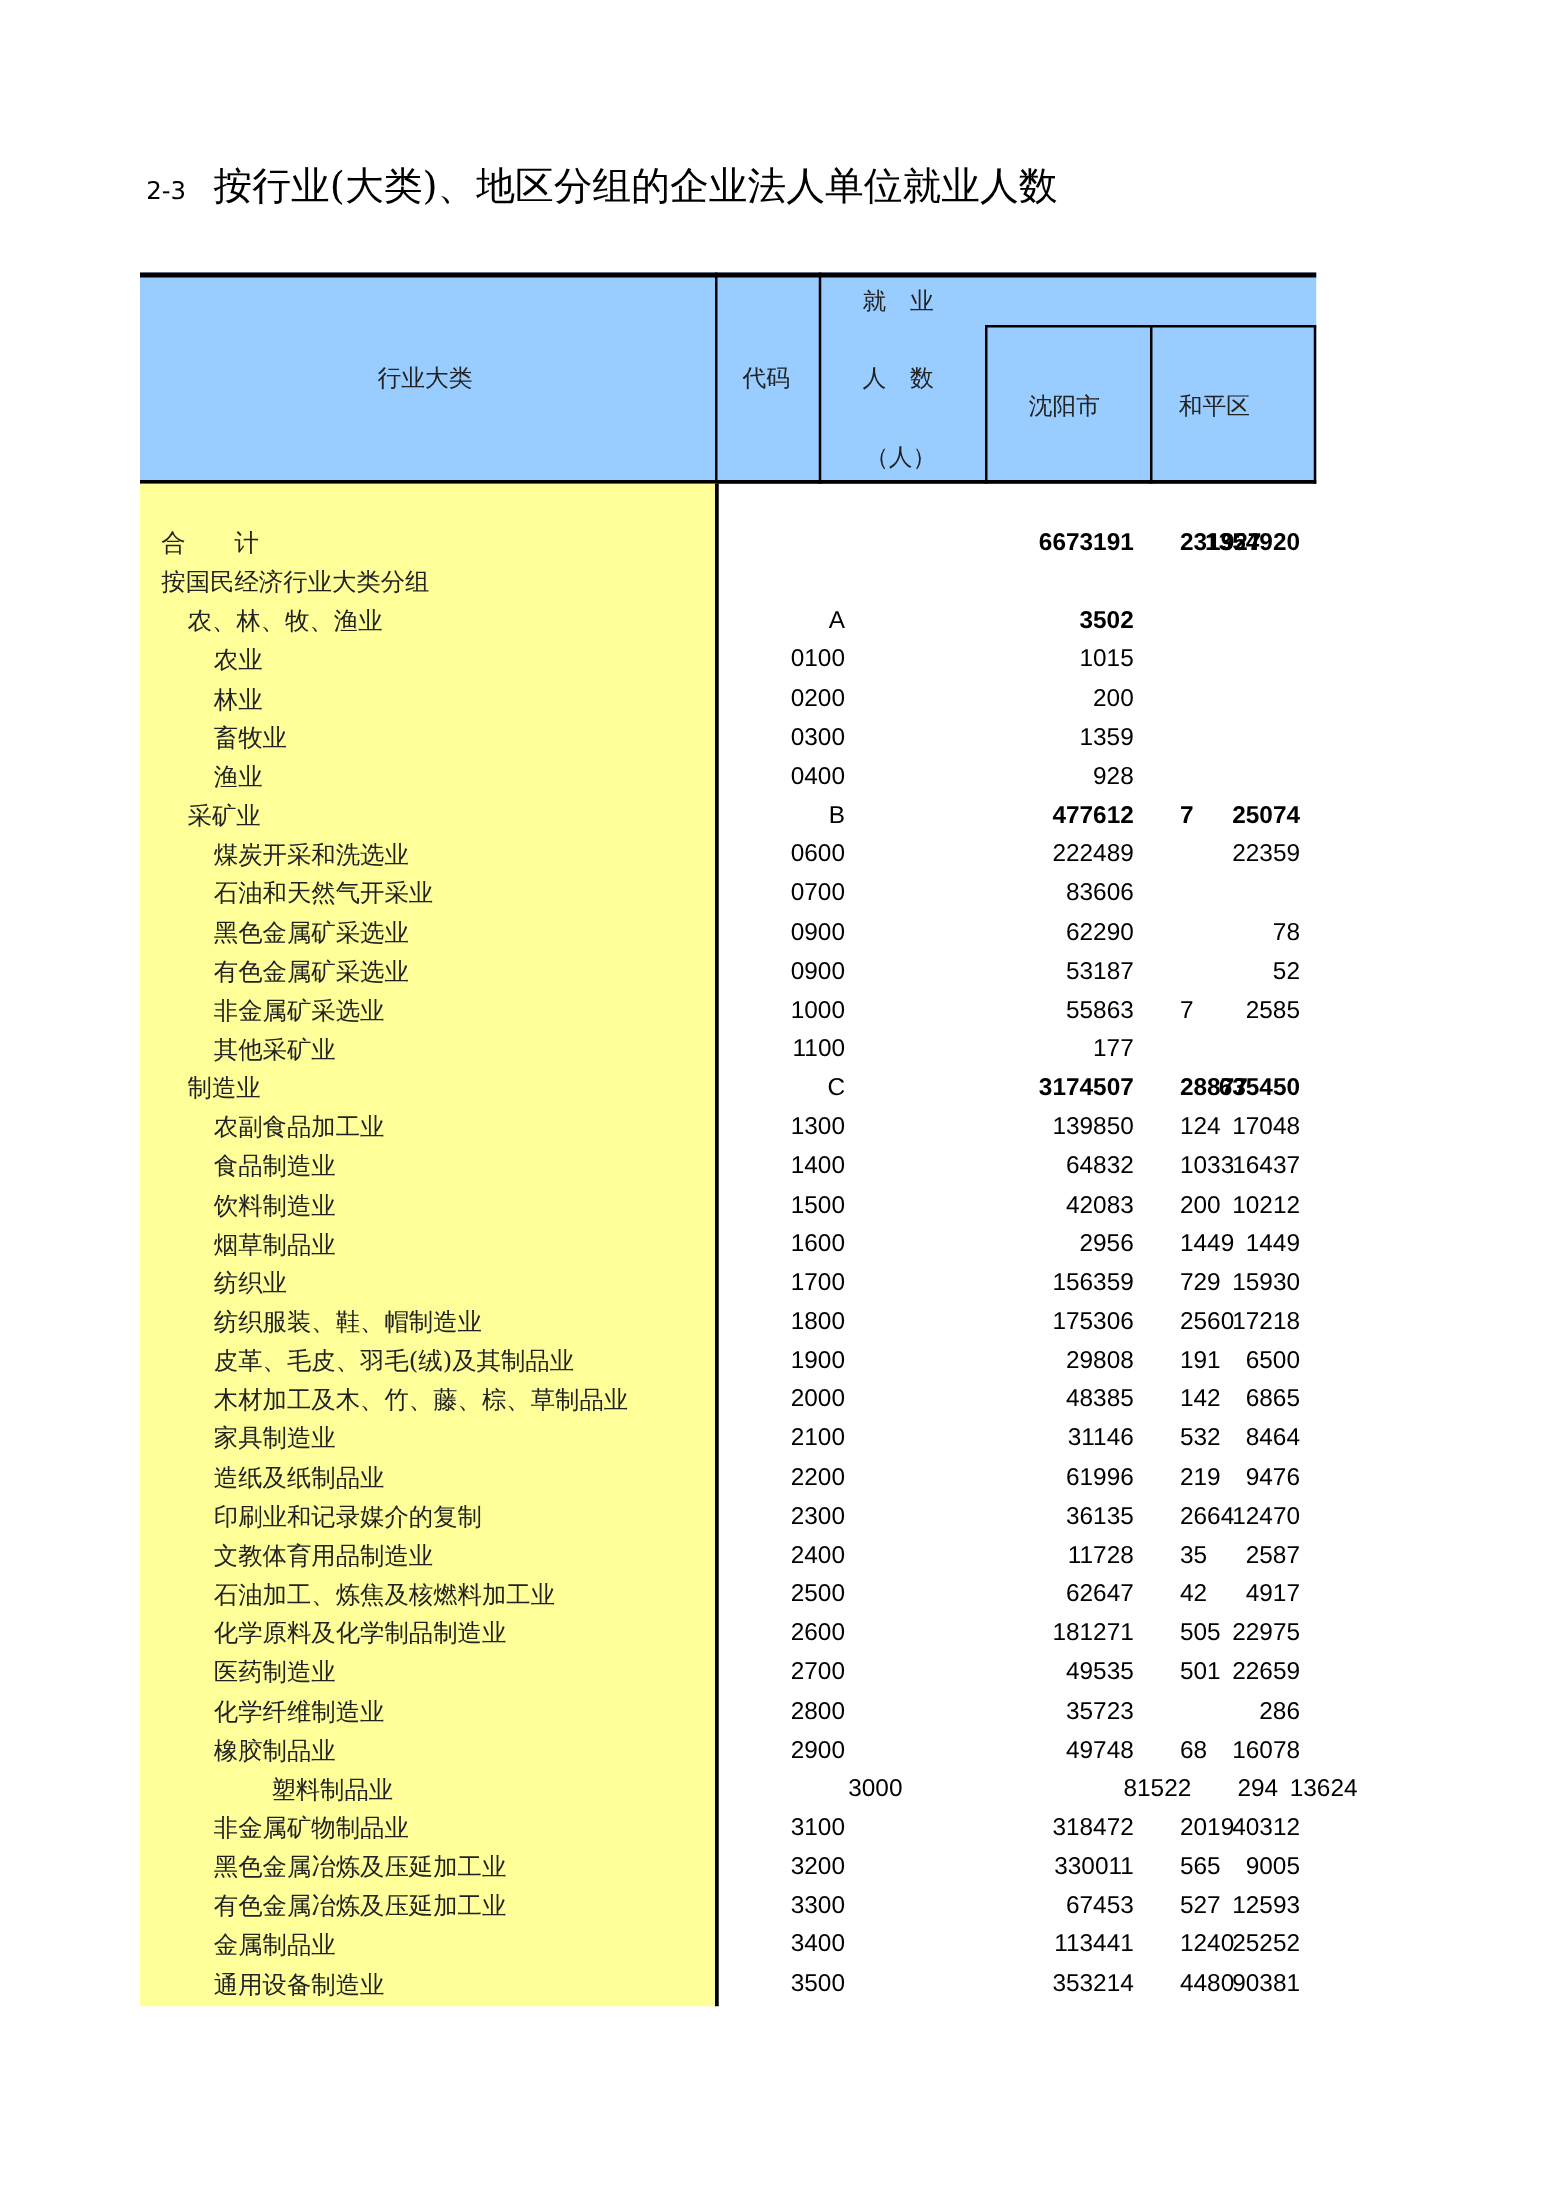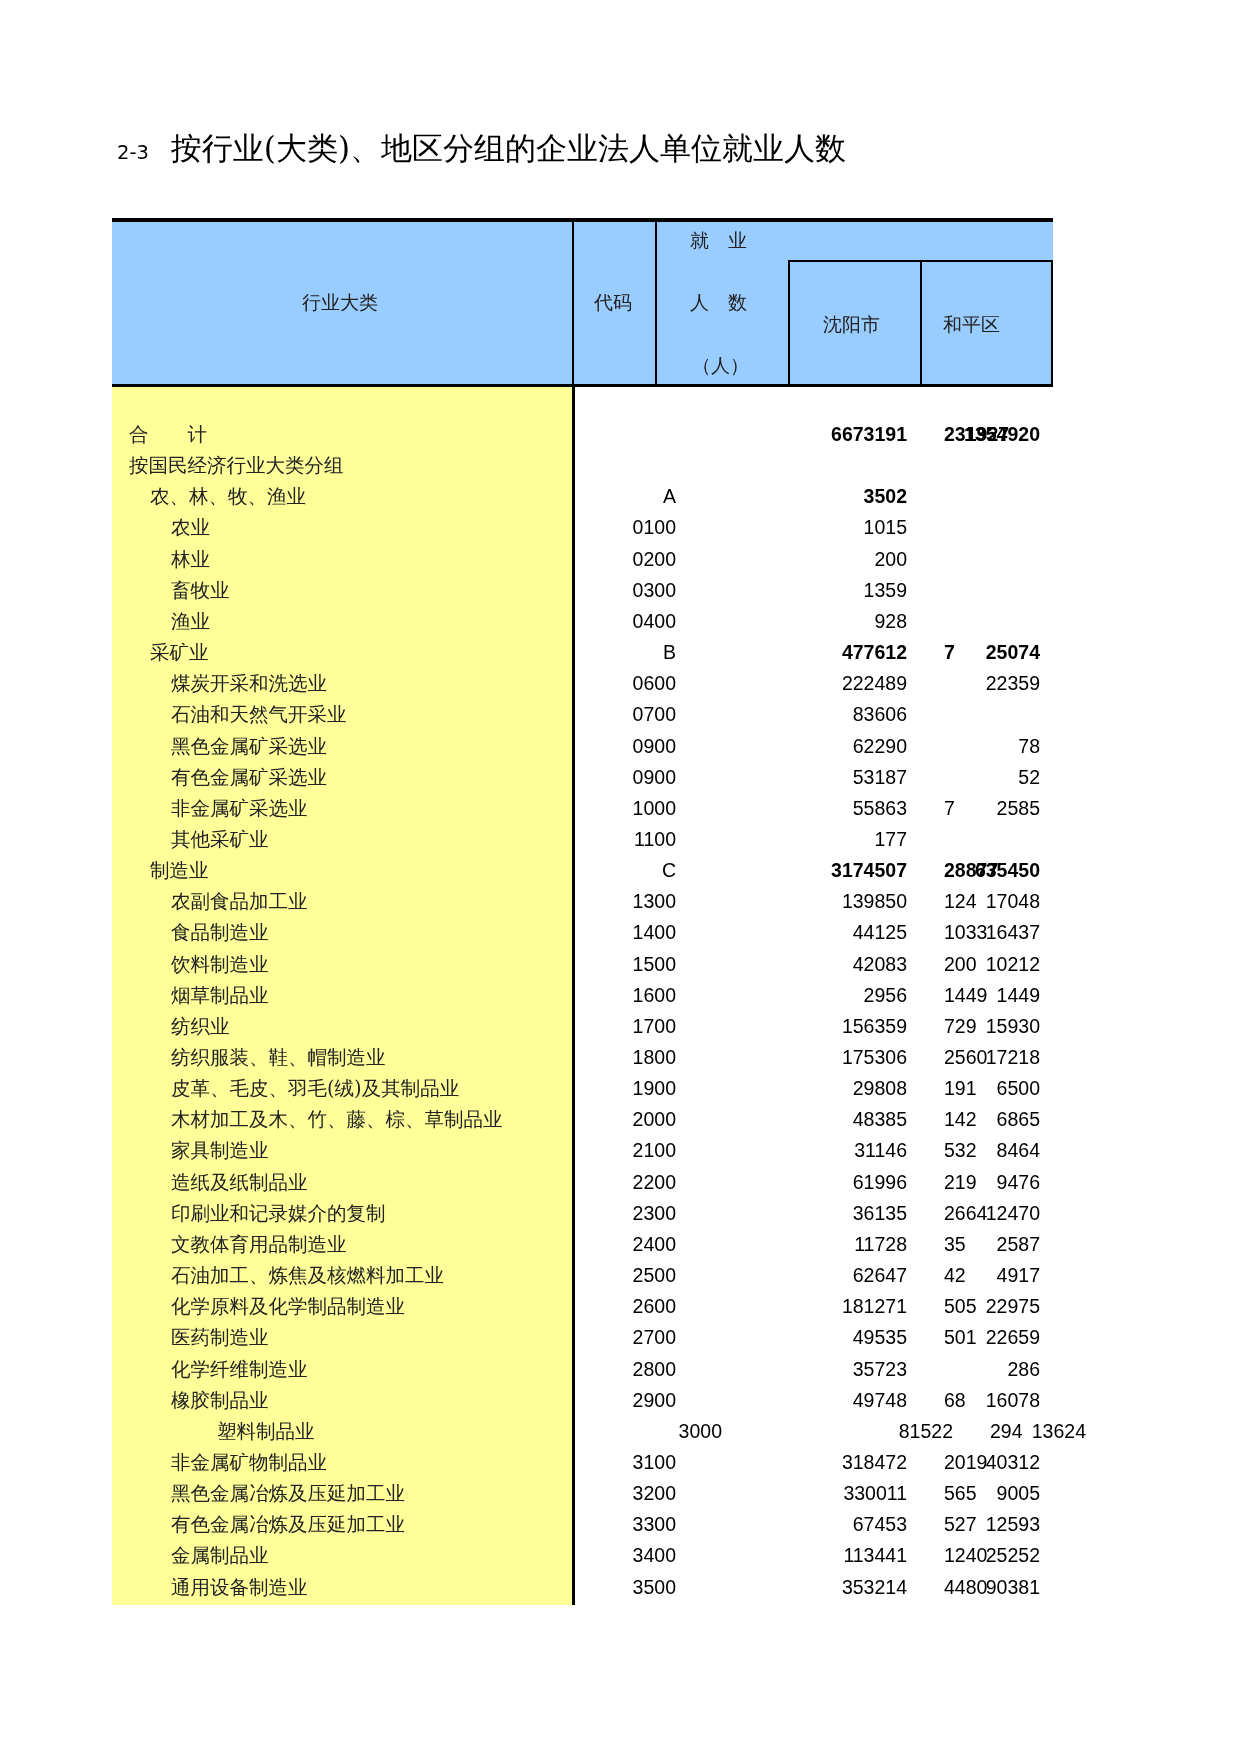--- a/index.html
+++ b/index.html
@@ -162,21 +162,21 @@
     <div class="row" style="top: 886.25px;">
       <span class="name" style="left:47px">农副食品加工业</span>
       <span class="num c-code">1300</span>
       <span class="num c-total">139850</span>
       <span class="num c-sy">17048</span>
       <span class="num c-hp">124</span>
     </div>
     <div class="row" style="top: 917.4px;">
       <span class="name" style="left:47px">食品制造业</span>
       <span class="num c-code">1400</span>
-      <span class="num c-total">44125</span>
+      <span class="num c-total">64832</span>
       <span class="num c-sy">16437</span>
       <span class="num c-hp">1033</span>
     </div>
     <div class="row" style="top: 948.55px;">
       <span class="name" style="left:47px">饮料制造业</span>
       <span class="num c-code">1500</span>
       <span class="num c-total">42083</span>
       <span class="num c-sy">10212</span>
       <span class="num c-hp">200</span>
     </div>

